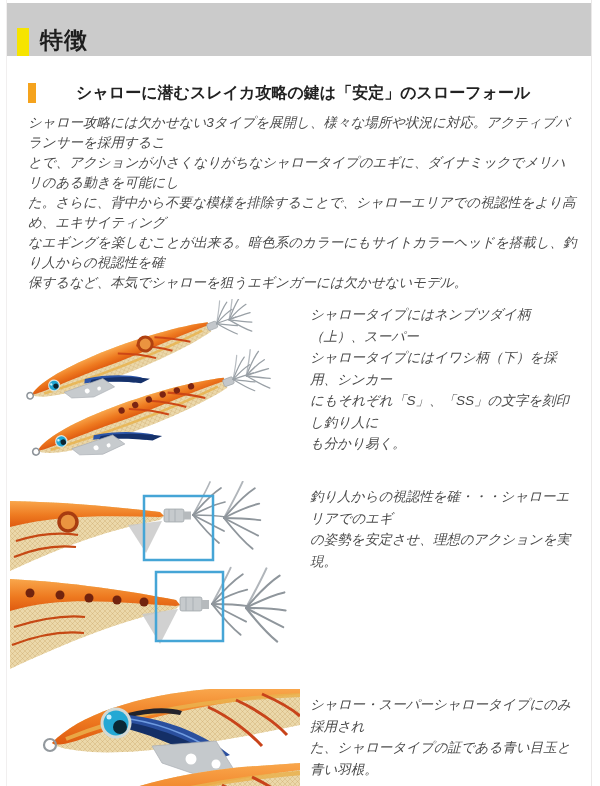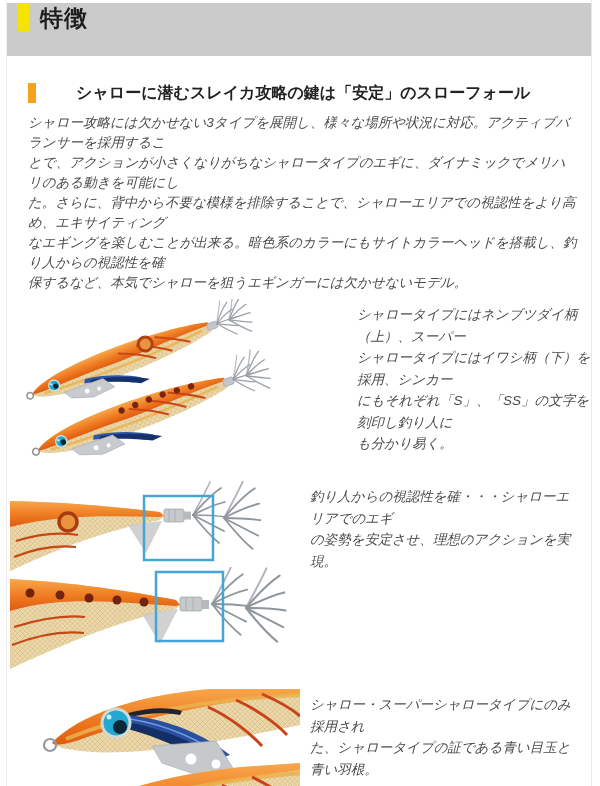--- a/index.html
+++ b/index.html
@@ -1,29 +1,29 @@
 <!DOCTYPE html>
 <html><head>
 <meta charset="utf-8">
 <style>
   html,body{margin:0;padding:0;background:#ffffff;}
   body{width:600px;height:786px;overflow:hidden;font-family:"Liberation Sans",sans-serif;}
   .container{margin-left:6px;width:584px;height:783px;border-left:1px solid #f1efef;border-right:1px solid #eae8e8;padding-top:3px;box-sizing:content-box;}
-  .section-header{height:53px;background:#cbcbcb;display:flex;align-items:flex-start;padding-left:10px;}
+  .section-header{height:53px;background:#cbcbcb;display:flex;align-items:flex-end;padding-left:10px;}
   .accent-bar-yellow{width:12px;height:28px;background:#f6e400;margin-right:11px;}
   .section-title{font-size:23px;font-weight:bold;color:#1d1d1d;letter-spacing:1px;}
   .content{padding:0 12px 0 21px;}
   .sub-heading{margin-top:26px;display:flex;align-items:center;}
   .accent-bar-orange{width:8px;height:20px;background:#f5a31d;margin-right:8px;flex-shrink:0;}
   .sub-heading-text{font-size:16px;font-weight:bold;color:#222222;line-height:21px;margin-left:32px;}
   .paragraph{margin-top:10px;font-size:13.5px;line-height:20px;color:#4a4a4a;}
   .pre{white-space:pre-line;font-style:italic;}
   .rows{padding-left:3px;padding-right:0;}
   .feature-row{display:flex;align-items:flex-start;}
-  .row-1{margin-top:6px;gap:47px;}
+  .row-1{margin-top:6px;}
   .row-2{margin-top:8px;}
   .row-3{margin-top:8px;}
   .feature-image{flex-shrink:0;display:block;}
   .feature-text{margin-left:10px;width:268px;padding-top:5px;font-size:13.5px;line-height:21.5px;color:#4a4a4a;}
   svg{display:block;background:#ffffff;}
 </style>
 </head>
 <body>
 
 <div class="container">

